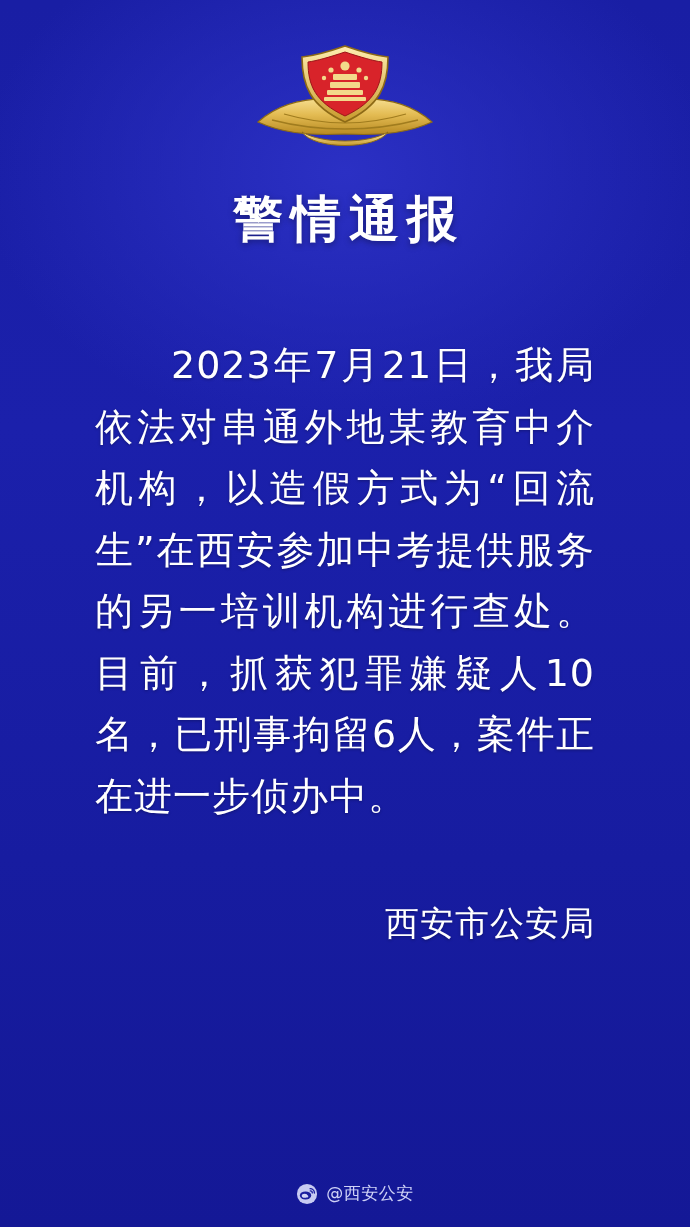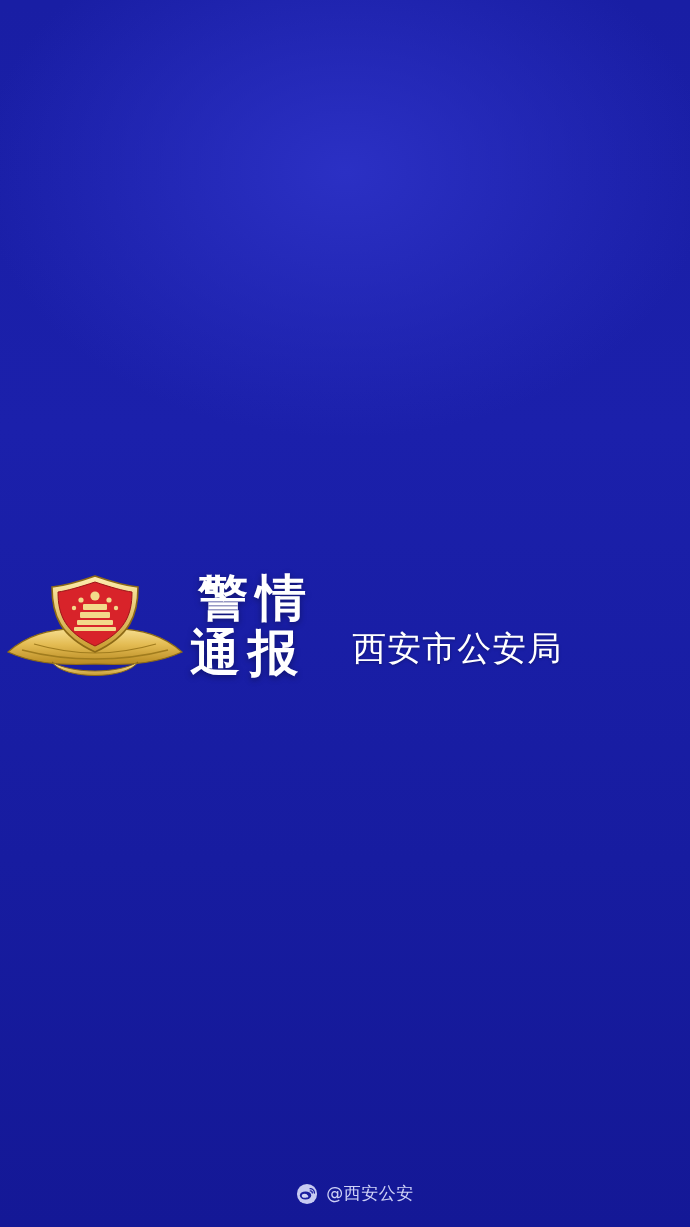--- a/index.html
+++ b/index.html
@@ -14,21 +14,21 @@
     overflow: hidden;
     position: relative;
   }
   .poster {
     position: absolute;
     inset: 0;
     background:
       radial-gradient(ellipse 520px 380px at 50% 14%, #2b30c4 0%, rgba(43,48,196,0) 70%),
       linear-gradient(180deg, #191ea4 0%, #1b20ab 35%, #171ca0 70%, #141896 100%);
     display: flex;
-    flex-direction: row;
+    flex-direction: column;
     align-items: center;
   }
 
   
   .emblem-wrap {
     margin-top: 38px;
     width: 200px;
     height: 130px;
     display: flex;
     align-items: center;
@@ -63,21 +63,21 @@
     letter-spacing: 1px;
     font-weight: 500;
     text-shadow: 0 1px 3px rgba(0,0,0,0.30);
     white-space: pre-wrap;
   }
 
   
   .sign-block {
     margin-top: 70px;
     width: 500px;
-    text-align: left;
+    text-align: right;
     color: #ffffff;
     font-size: 34px;
     line-height: 1.55;
     letter-spacing: 1px;
     text-shadow: 0 1px 3px rgba(0,0,0,0.30);
   }
   .sign-block .org { display: block; }
   .sign-block .date { display: block; }
 
   
@@ -141,20 +141,21 @@
         <circle cx="109" cy="30" r="2.6"></circle>
         <circle cx="74" cy="38" r="2.2"></circle>
         <circle cx="116" cy="38" r="2.2"></circle>
         <rect x="74" y="57" width="42" height="4" rx="1"></rect>
       </g>
     </svg>
   </div>
 
   <div class="title">警情通报</div>
 
+  <div class="body-text">2023年7月21日，我局依法对串通外地某教育中介机构，以造假方式为“回流生”在西安参加中考提供服务的另一培训机构进行查处。目前，抓获犯罪嫌疑人10名，已刑事拘留6人，案件正在进一步侦办中。</div>
 
   <div class="sign-block">
     <span class="org">西安市公安局</span>
   </div>
 
   <div class="footer">
     <svg class="weibo-icon" viewBox="0 0 24 24">
       <circle cx="12" cy="12" r="11" fill="#e2e5ff" opacity="0.95"></circle>
       <ellipse cx="10.4" cy="13.6" rx="6.2" ry="4.4" fill="#1b1fa0"></ellipse>
       <ellipse cx="9.4" cy="13.9" rx="3.1" ry="2.2" fill="#e2e5ff"></ellipse>

